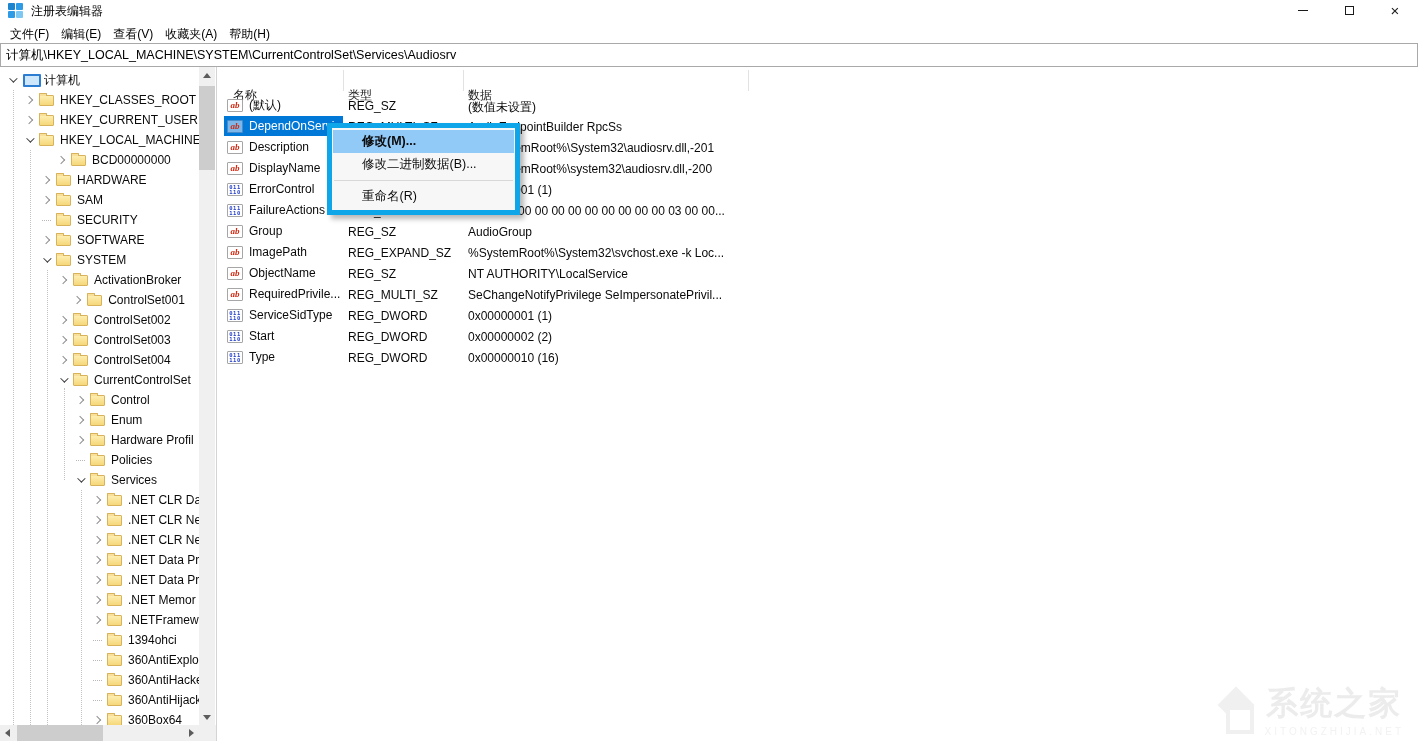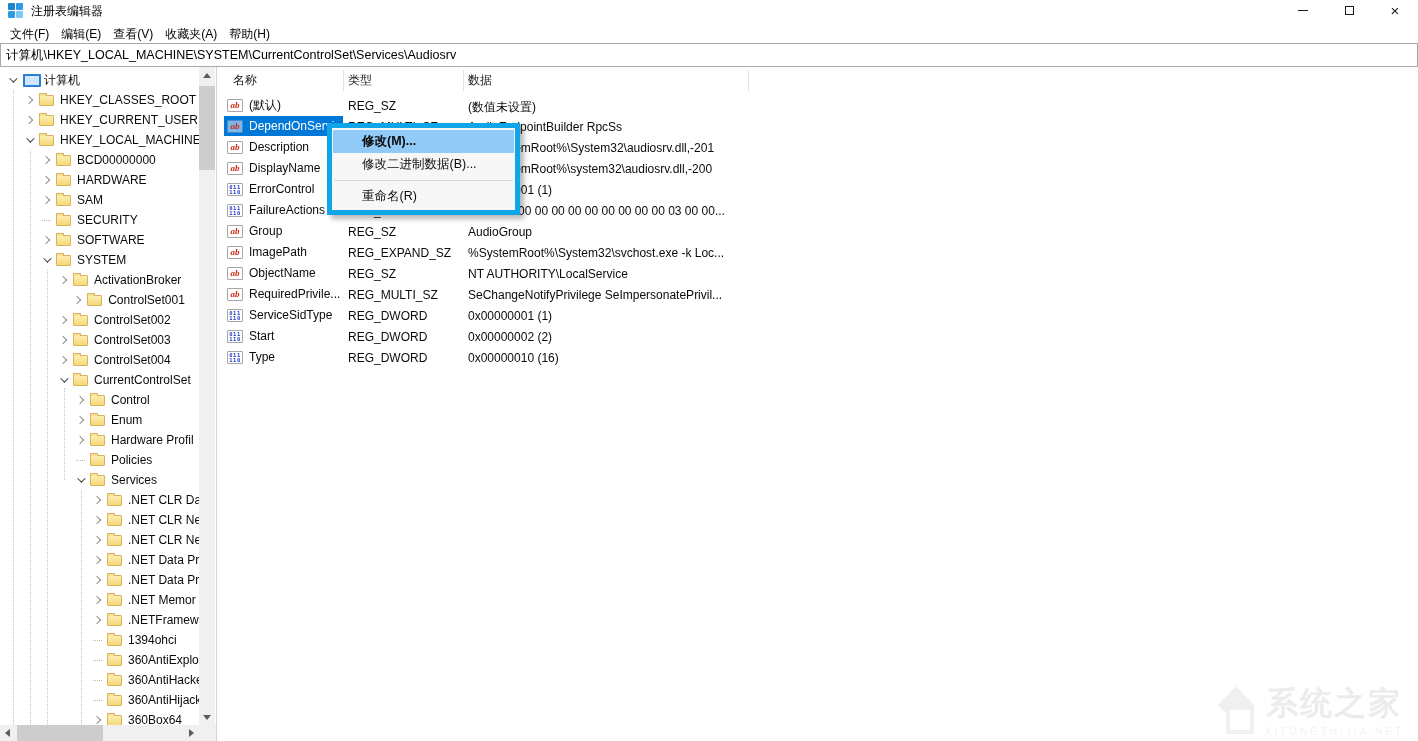--- a/index.html
+++ b/index.html
@@ -79,21 +79,21 @@
   .sb-up::before { left:4px; top:6px; border-left:4px solid transparent; border-right:4px solid transparent; border-bottom:5px solid #5c5c5c; }
   .sb-down { left:0; top:642px; }
   .sb-down::before { left:4px; top:6px; border-left:4px solid transparent; border-right:4px solid transparent; border-top:5px solid #5c5c5c; }
   .sb-left { left:0; top:0; }
   .sb-left::before { left:5px; top:4px; border-top:4px solid transparent; border-bottom:4px solid transparent; border-right:5px solid #5c5c5c; }
   .sb-right { left:183px; top:0; }
   .sb-right::before { left:6px; top:4px; border-top:4px solid transparent; border-bottom:4px solid transparent; border-left:5px solid #5c5c5c; }
 
   
   #listheader { position:absolute; left:222px; top:1px; width:1196px; height:26px; font-size:12px; color:#1a1a1a; }
-  .hcol { position:absolute; top:4px; white-space:nowrap; }
+  .hcol { position:absolute; top:19px; white-space:nowrap; }
   #hcol-name { left:11px; } #hcol-type { left:126px; } #hcol-data { left:246px; }
   .hsep { position:absolute; top:2px; height:21px; width:1px; background:#e2e2e2; }
   #hsep1 { left:121px; } #hsep2 { left:241px; } #hsep3 { left:526px; }
 
   #list-rows { position:absolute; left:222px; top:28px; width:1196px; height:630px; }
   .lrow { position:absolute; left:0; width:1100px; height:21px; font-size:12px; }
   .cell-name { position:absolute; left:2px; top:0; width:119px; height:20px; display:flex;
                align-items:center; overflow:hidden; }
   .cell-name.sel { background:#0078d7; }
   .cell-name.sel .nlabel { color:#fff; }
@@ -183,21 +183,21 @@
           <div class="trow" style="top: 43px; padding-left: 24px;">
             <span class="chev"></span>
             <span class="icn-folder"></span>
             <span class="tlabel">HKEY_CURRENT_USER</span>
           </div>
           <div class="trow" style="top: 63px; padding-left: 24px;">
             <span class="chev open"></span>
             <span class="icn-folder"></span>
             <span class="tlabel">HKEY_LOCAL_MACHINE</span>
           </div>
-          <div class="trow" style="top: 83px; padding-left: 41px;">
+          <div class="trow" style="top: 83px; padding-left: 56px;">
             <span class="chev"></span>
             <span class="icn-folder"></span>
             <span class="tlabel">BCD00000000</span>
           </div>
           <div class="trow" style="top: 103px; padding-left: 41px;">
             <span class="chev"></span>
             <span class="icn-folder"></span>
             <span class="tlabel">HARDWARE</span>
           </div>
           <div class="trow" style="top: 123px; padding-left: 41px;">

